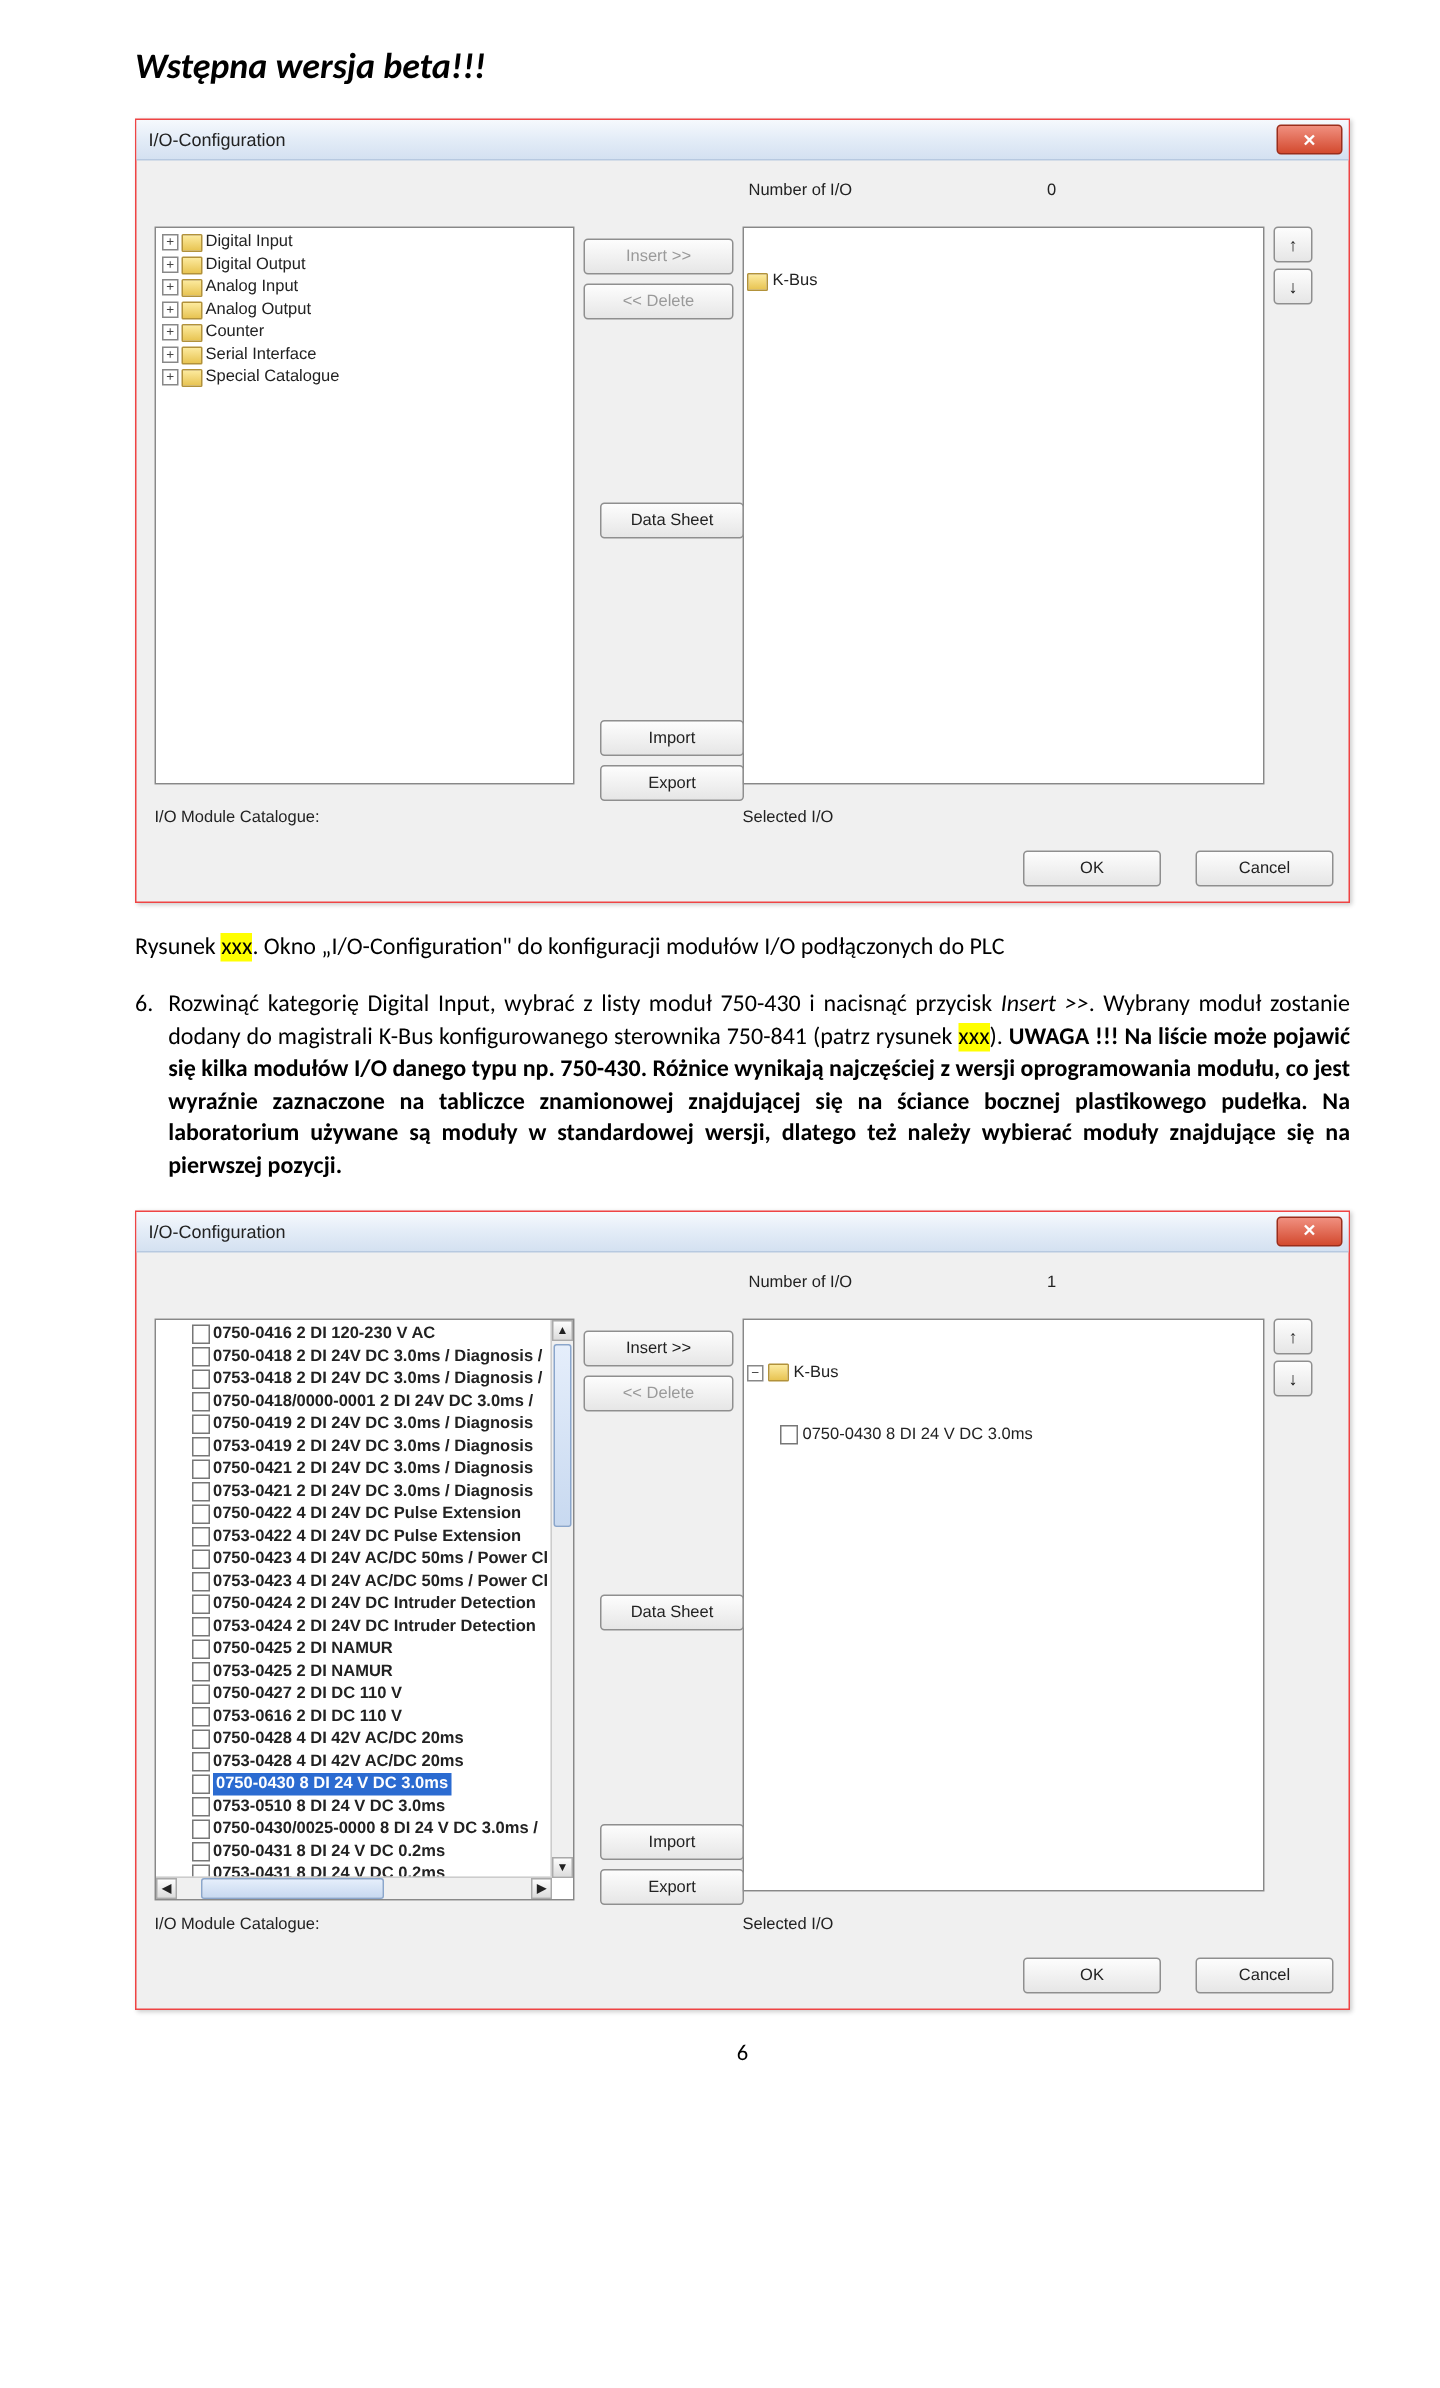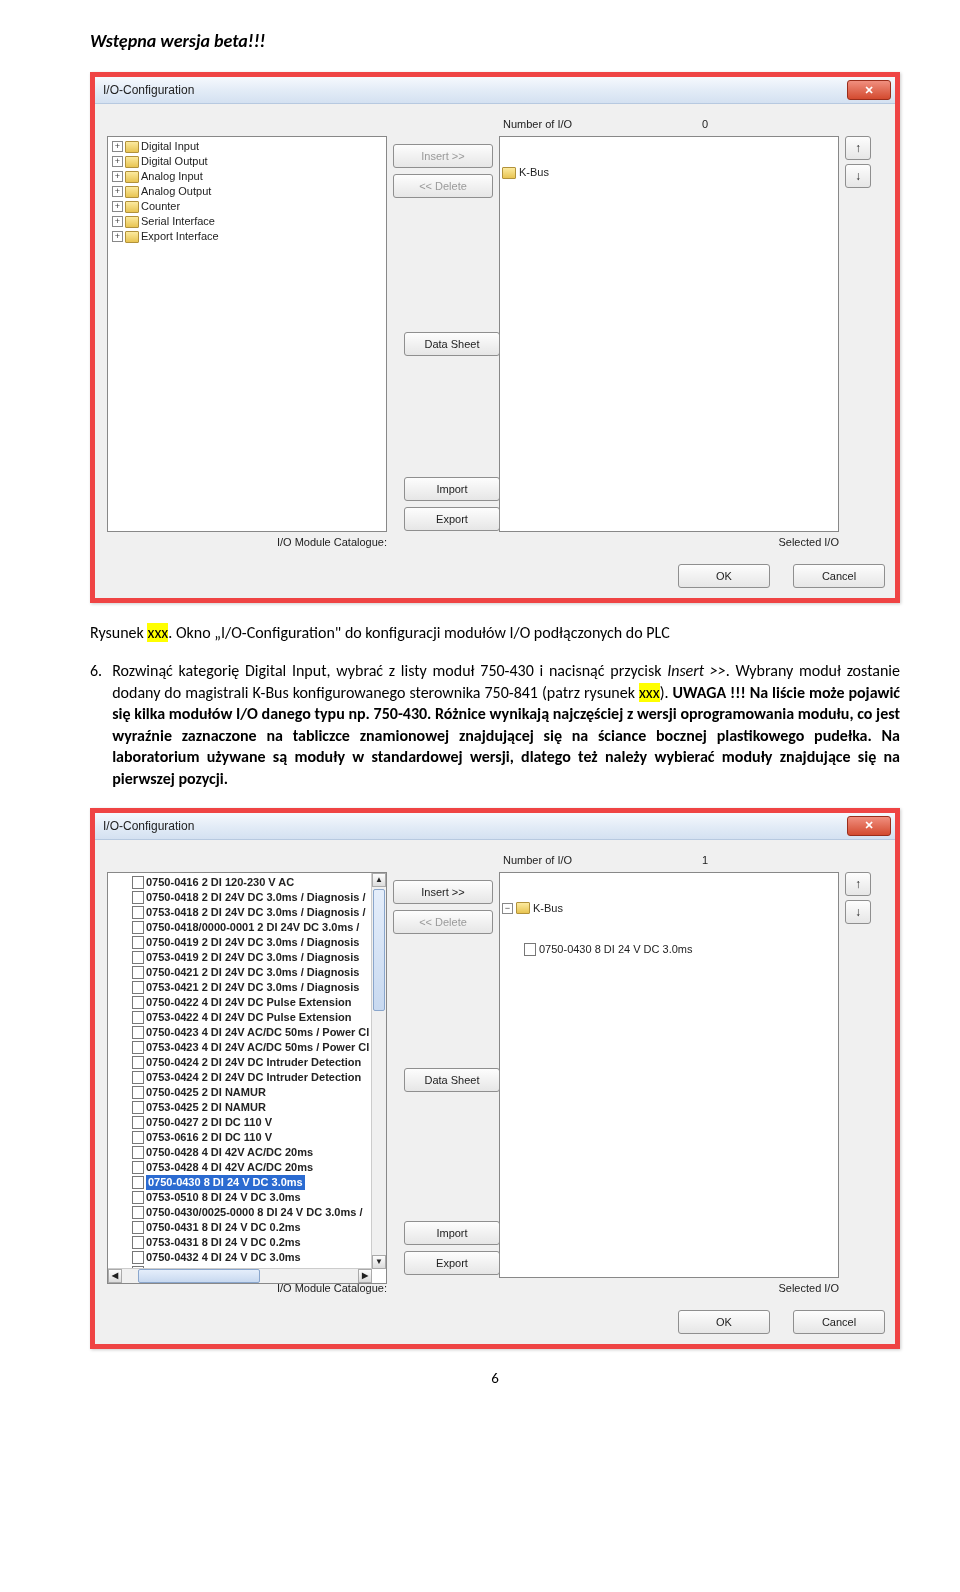--- a/index.html
+++ b/index.html
@@ -9,32 +9,31 @@
     background: #fff;
     color: #000;
     width: 960px;
   }
   .page {
     padding: 30px 60px 30px 90px;
   }
   .beta-header {
     font-style: italic;
     font-weight: bold;
-    font-size: 18px;
+    font-size: 24px;
     margin-bottom: 20px;
   }
   .dialog {
-    border: 5px solid #ef4444;
+    border: 1px solid #ef4444;
     background: #f0f0f0;
     font-family: "Segoe UI", Tahoma, sans-serif;
     font-size: 11px;
     color: #222;
     margin: 0 0 20px 0;
     box-shadow: 1px 1px 3px rgba(0,0,0,0.2);
-    text-align: right;
   }
   .titlebar {
     display: flex;
     align-items: center;
     justify-content: space-between;
     height: 26px;
     padding: 0 4px 0 8px;
     background: linear-gradient(to bottom, #f6f9fd 0%, #e3ecf7 50%, #d4e1f1 100%);
     border-bottom: 1px solid #b7c9e0;
   }
@@ -44,21 +43,21 @@
     background: linear-gradient(to bottom, #f08f7f, #d34a2f);
     border: 1px solid #9a2d1b;
     border-radius: 3px;
     display: flex; align-items: center; justify-content: center;
     color: #fff; font-weight: bold; font-size: 11px;
   }
   .dialog-body {
     display: grid;
     grid-template-columns: 280px 100px 1fr 40px;
     grid-template-rows: auto 1fr;
-    gap: 4px 6px;
+    gap: 16px 6px;
     padding: 14px 10px 8px 12px;
     height: 430px;
   }
   .dialog-body.d2 { height: 440px; }
   .hdr-row {
     grid-column: 3 / 5;
     display: flex;
     gap: 130px;
     padding-left: 4px;
     padding-bottom: 2px;
@@ -260,21 +259,21 @@
             <span>Counter</span>
           </div>
           <div class="tree-item">
             <span class="exp">+</span>
             <span class="folder-icon"></span>
             <span>Serial Interface</span>
           </div>
           <div class="tree-item">
             <span class="exp">+</span>
             <span class="folder-icon"></span>
-            <span>Export Interface</span>
+            <span>Special Catalogue</span>
           </div>
         </div>
 
       <div class="btn-col">
         <div class="winbtn disabled">Insert &gt;&gt;</div>
         <div class="winbtn disabled">&lt;&lt; Delete</div>
       </div>
 
       <div class="sel-box" id="sel1">
           <div class="sel-row">

